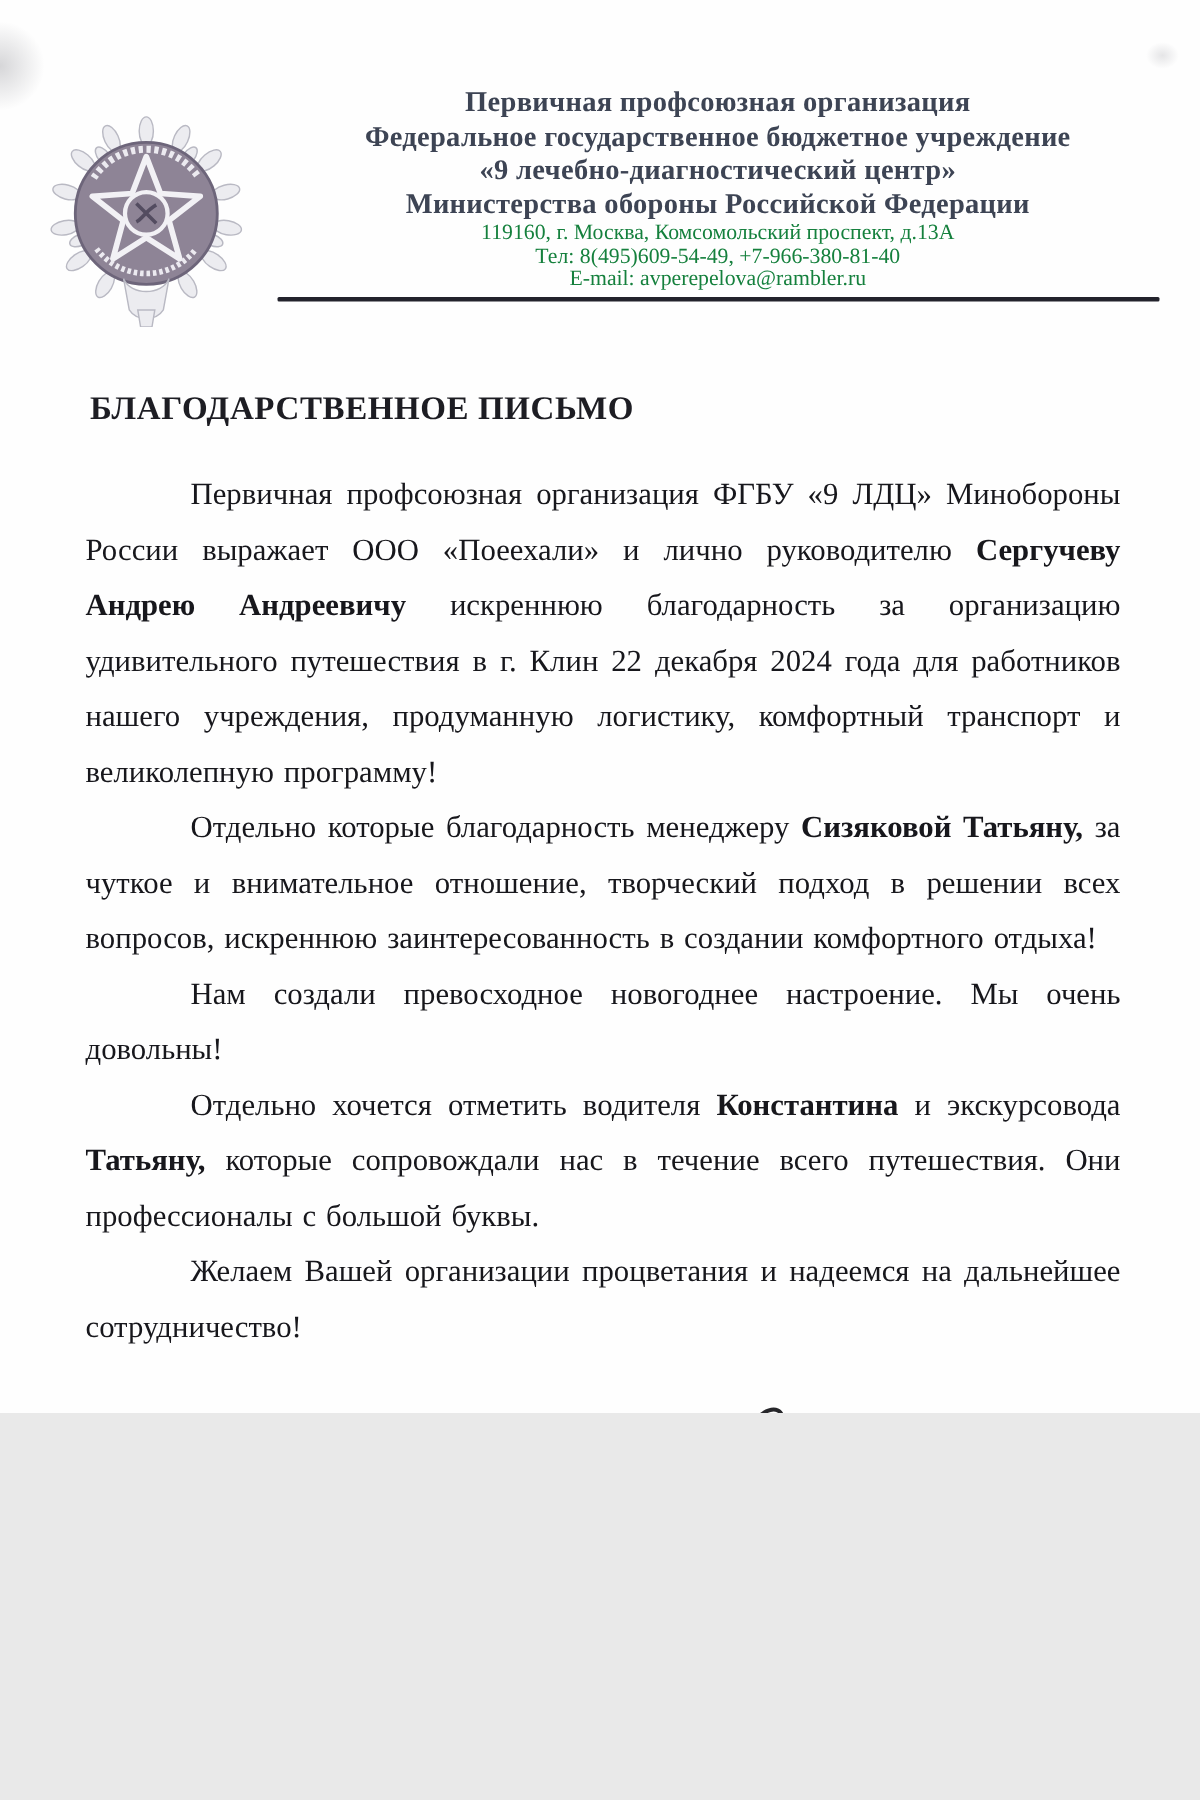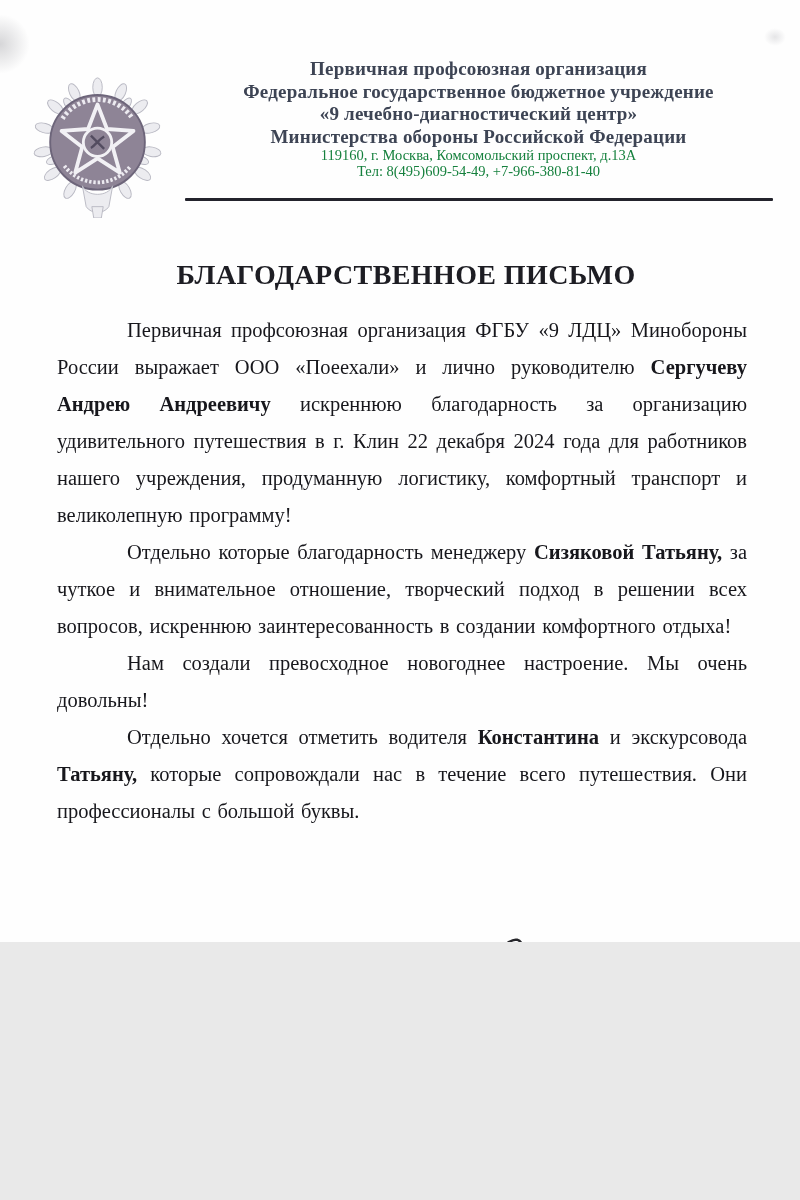--- a/index.html
+++ b/index.html
@@ -19,21 +19,21 @@
   .emblem { position:absolute; left:28px; top:76px; width:140px; height:142px; }
   .head-text { position:absolute; left:185px; top:58px; width:587px; text-align:center; }
   .org-line { font-weight:bold; font-size:19px; line-height:22.5px; color:#3d4454;
     letter-spacing:.2px; }
   .contact-line { font-size:14.5px; line-height:15.5px; color:#15803d; }
   .head-rule { position:absolute; left:185px; top:198px; width:588px; height:3px;
     background:#23232c; border-radius:1px; }
 
   
   .letter-title { position:absolute; left:60px; top:259px; width:692px;
-    text-align:center; font-size:28px; font-weight:bold; letter-spacing:.4px; color:#1d1d23; }
+    font-size:22px; font-weight:bold; letter-spacing:.4px; color:#1d1d23; }
 
   
   .letter-body { position:absolute; left:57px; top:312px; width:690px;
     font-size:20.5px; line-height:37px; text-align:justify; word-spacing:1.5px; color:#17171c; }
   .letter-body p { text-indent:70px; margin:0; }
   .letter-body .b { font-weight:bold; }
 
   
   .sig-role { position:absolute; left:263px; top:956px; font-size:20.5px; color:#17171c; z-index:4; }
   .sig-name { position:absolute; left:596px; top:954px; width:160px; text-align:left;
@@ -85,30 +85,32 @@
     <path d="M 66,138 L 78,138 L 76,150 L 68,150 Z" fill="#ececf0" stroke="#b9b9c3" stroke-width="1"></path>
   </svg>
 
   <div class="head-text">
     <div class="org-line">Первичная профсоюзная организация</div>
     <div class="org-line">Федеральное государственное бюджетное учреждение</div>
     <div class="org-line">«9 лечебно-диагностический центр»</div>
     <div class="org-line">Министерства обороны Российской Федерации</div>
     <div class="contact-line">119160, г. Москва, Комсомольский проспект, д.13А</div>
     <div class="contact-line">Тел: 8(495)609-54-49, +7-966-380-81-40</div>
+    <div class="contact-line">E-mail: avperepelova@rambler.ru</div>
   </div>
   <div class="head-rule"></div>
 
   <div class="letter-title">БЛАГОДАРСТВЕННОЕ ПИСЬМО</div>
 
   <div class="letter-body">
       <p><span>Первичная профсоюзная организация ФГБУ «9 ЛДЦ» Минобороны России выражает ООО «Поеехали» и лично руководителю </span><span class="b">Сергучеву Андрею Андреевичу</span><span> искреннюю благодарность за организацию удивительного путешествия в г. Клин 22 декабря 2024 года для работников нашего учреждения, продуманную логистику, комфортный транспорт и великолепную программу!</span></p>
       <p><span>Отдельно которые благодарность менеджеру </span><span class="b">Сизяковой Татьяну,</span><span> за чуткое и внимательное отношение, творческий подход в решении всех вопросов, искреннюю заинтересованность в создании комфортного отдыха!</span></p>
       <p><span>Нам создали превосходное новогоднее настроение. Мы очень довольны!</span></p>
       <p><span>Отдельно хочется отметить водителя </span><span class="b">Константина</span><span> и экскурсовода </span><span class="b">Татьяну,</span><span> которые сопровождали нас в течение всего путешествия. Они профессионалы с большой буквы.</span></p>
+      <p><span>Желаем Вашей организации процветания и надеемся на дальнейшее сотрудничество!</span></p>
     </div>
 
   <div class="sig-role">Председатель ППО</div>
   <div class="sig-name">А.В. Перепелова</div>
   <div class="sig-date">27.12.2024 г.</div>
 
   <svg class="signature-svg" viewBox="0 0 150 215">
     <g fill="none" stroke="#26262a" stroke-width="2.6" stroke-linecap="round">
       <path d="M 6,98 C 34,68 66,26 84,14 C 97,6 102,20 93,38 C 81,62 62,84 53,96 C 46,106 53,110 62,102 C 75,90 88,64 94,46"></path>
       <path d="M 90,40 C 99,28 112,28 111,44 C 110,58 97,70 88,76 C 100,77 110,86 104,98 C 98,110 82,110 77,101"></path>

